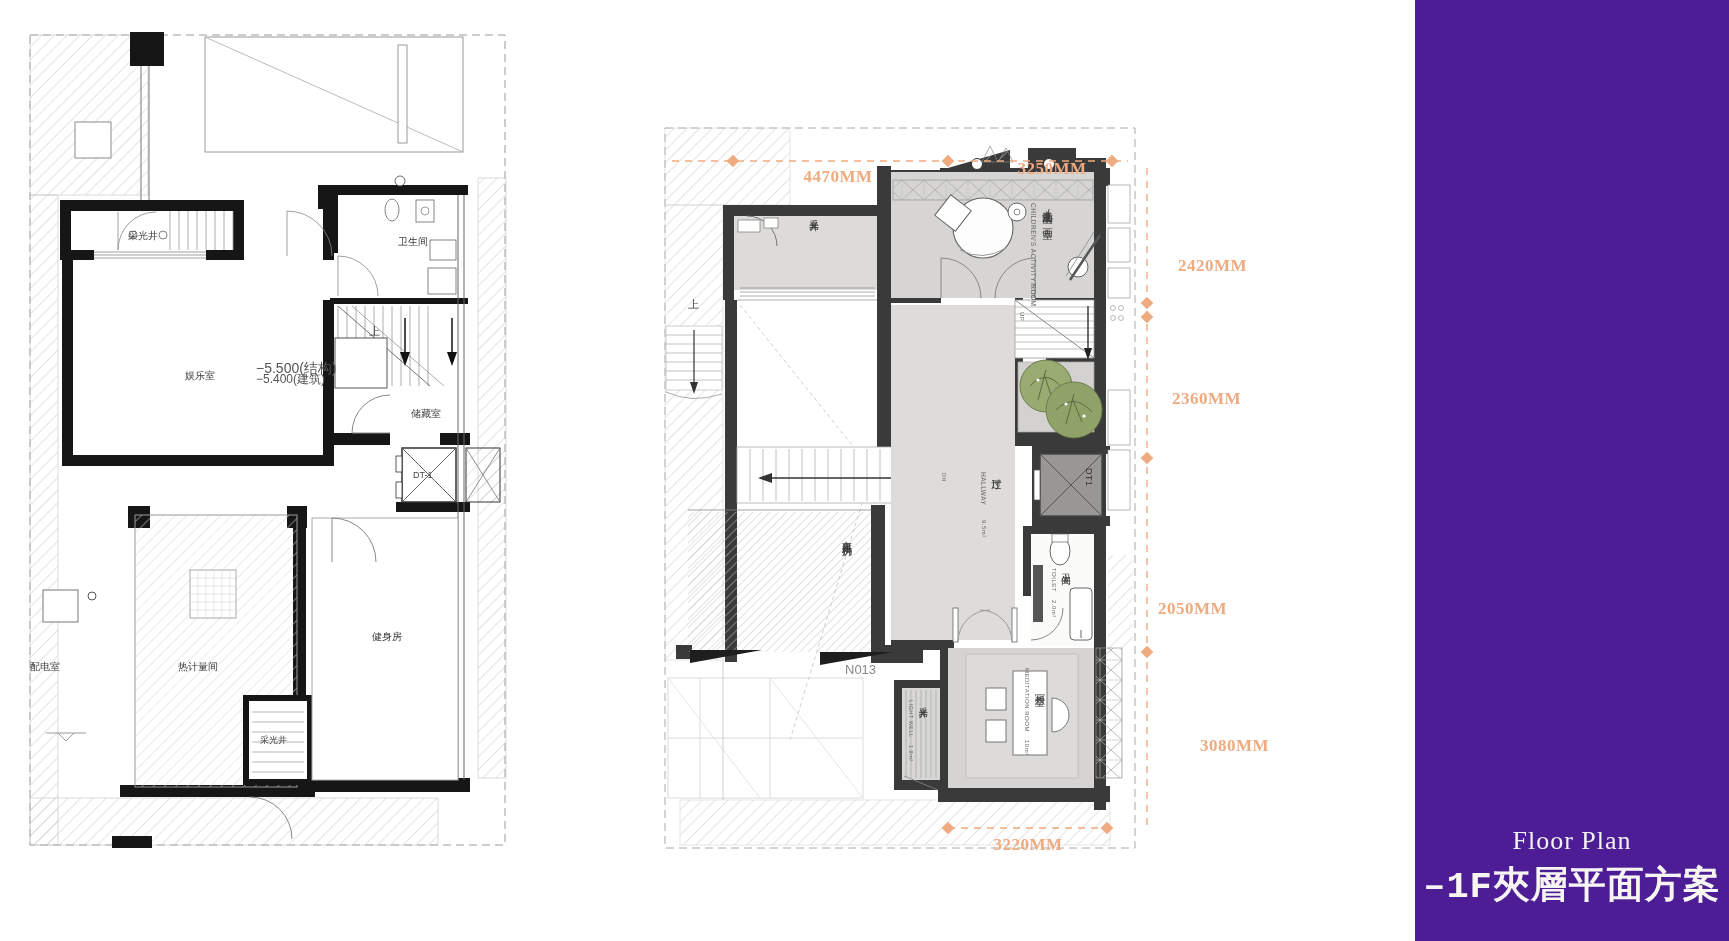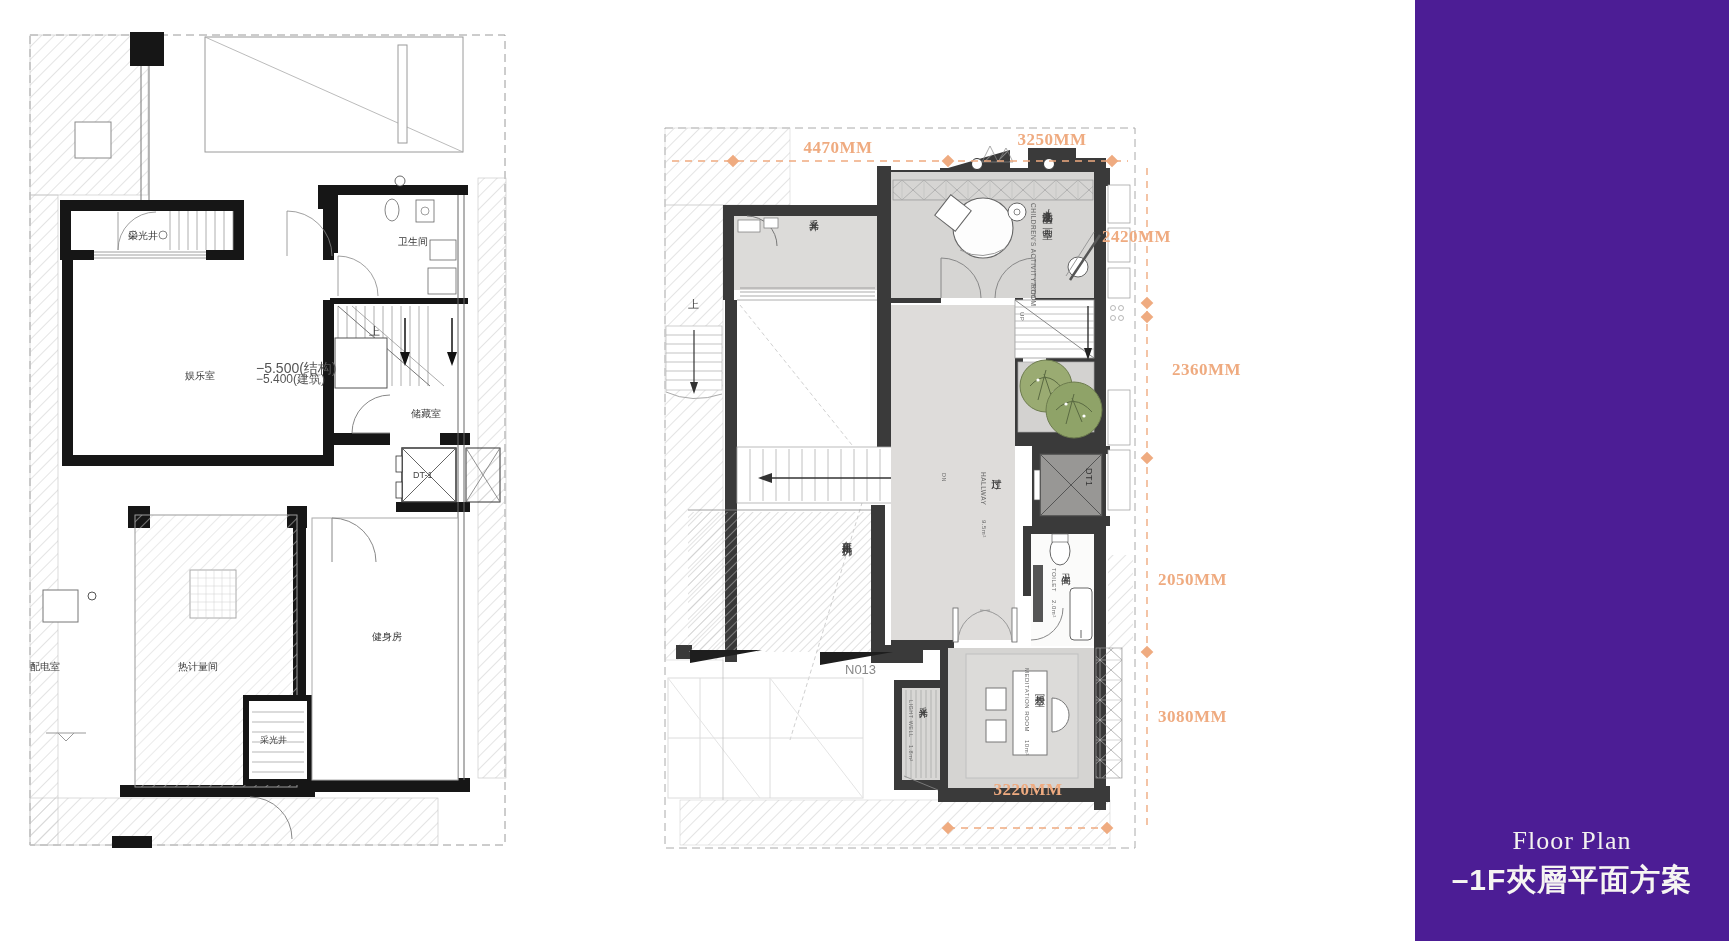--- a/index.html
+++ b/index.html
@@ -10,34 +10,34 @@
   .canvas{position:absolute;inset:0;background:#fff;}
   svg.plan{position:absolute;left:0;top:0;width:1729px;height:941px;}
 
   .lbl{position:absolute;color:#3a3a3a;white-space:nowrap;line-height:1.15;
        font-family:"Liberation Sans","DejaVu Sans",sans-serif;}
   .vtext{writing-mode:vertical-rl;text-orientation:upright;letter-spacing:1px;}
   .ven{writing-mode:vertical-rl;text-orientation:mixed;letter-spacing:.5px;color:#6a6a6a;}
   .small{font-size:10px;}
 
   .dim{position:absolute;font-family:"Liberation Serif","DejaVu Serif",serif;
-       font-weight:bold;font-size:17px;letter-spacing:.5px;color:var(--accent);white-space:nowrap;}
+       font-weight:bold;font-size:17px;letter-spacing:.5px;color:var(--accent);white-space:nowrap;margin-top:29px;}
   .dim.center{transform:translateX(-50%);}
 
   .caption{position:absolute;transform:translateX(-50%);
        font-family:"Liberation Serif","DejaVu Serif",serif;font-weight:bold;
        font-size:27px;color:#111;letter-spacing:1px;white-space:nowrap;}
 
   .side-panel{position:absolute;left:1415px;top:0;width:314px;height:941px;
        background:#4c1d95;}
   .panel-title-en{position:absolute;left:50%;top:826px;transform:translateX(-50%);
        font-family:"Liberation Serif","DejaVu Serif",serif;font-size:26px;
        color:#f3f2ef;letter-spacing:1px;white-space:nowrap;}
   .panel-title-zh{position:absolute;left:50%;top:860px;transform:translateX(-50%);
-       font-family:Liberation Sans, sans-serif;font-size:30px;font-weight:bold;
+       font-family:Liberation Mono, monospace;font-size:37px;font-weight:bold;
        color:#f6f5f2;letter-spacing:1px;white-space:nowrap;}
 </style>
 </head>
 <body>
 
 <div class="canvas">
 
 <svg class="plan" viewBox="0 0 1729 941">
   <defs>
     <pattern id="h1" width="9" height="9" patternUnits="userSpaceOnUse" patternTransform="rotate(45)">
@@ -406,25 +406,25 @@
 <div class="lbl vtext" style="left:1034px;top:686px;font-size:10px">冥想室</div>
 <div class="lbl ven" style="left:1023px;top:668px;font-size:6px">MEDITATION ROOM</div>
 <div class="lbl ven" style="left:1023px;top:740px;font-size:6px">10m²</div>
 <div class="lbl vtext" style="left:918px;top:700px;font-size:9px">采光井</div>
 <div class="lbl ven" style="left:908px;top:700px;font-size:5.5px">LIGHT WELL</div>
 <div class="lbl ven" style="left:908px;top:745px;font-size:5.5px">1.8m²</div>
 <div class="lbl ven" style="left:1084px;top:468px;font-size:9px;color:#333">DT1</div>
 
 <div class="dim center" style="left:838px;top:138px">4470MM</div>
 <div class="dim center" style="left:1052px;top:130px">3250MM</div>
-<div class="dim" style="left:1102px;top:227px">2420MM</div>
+<div class="dim" style="left:1178px;top:227px">2420MM</div>
 <div class="dim" style="left:1172px;top:360px">2360MM</div>
 <div class="dim" style="left:1158px;top:570px">2050MM</div>
-<div class="dim" style="left:1158px;top:707px">3080MM</div>
-<div class="dim center" style="left:1028px;top:780px">3220MM</div>
+<div class="dim" style="left:1200px;top:707px">3080MM</div>
+<div class="dim center" style="left:1028px;top:806px">3220MM</div>
 
 
 <div class="side-panel">
   <div class="panel-title-en">Floor Plan</div>
   <div class="panel-title-zh">–1F夾層平面方案</div>
 </div>
 
 </div>
 
 </body></html>

